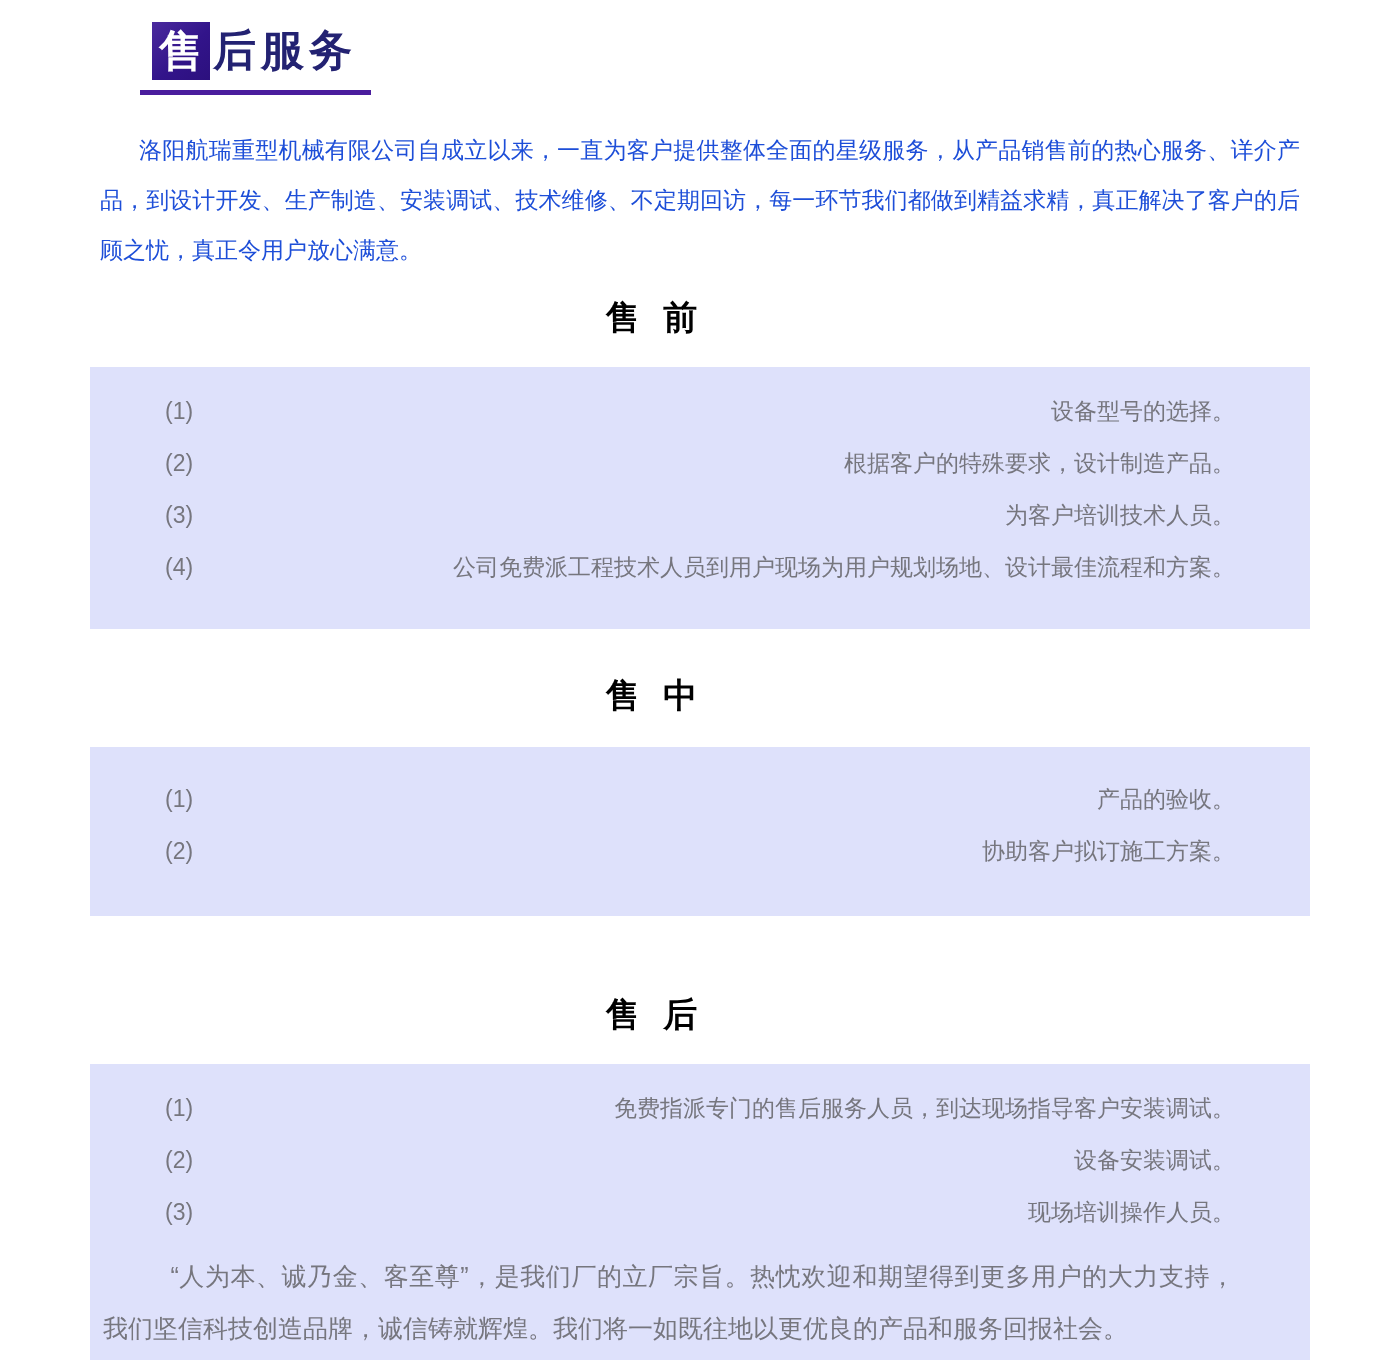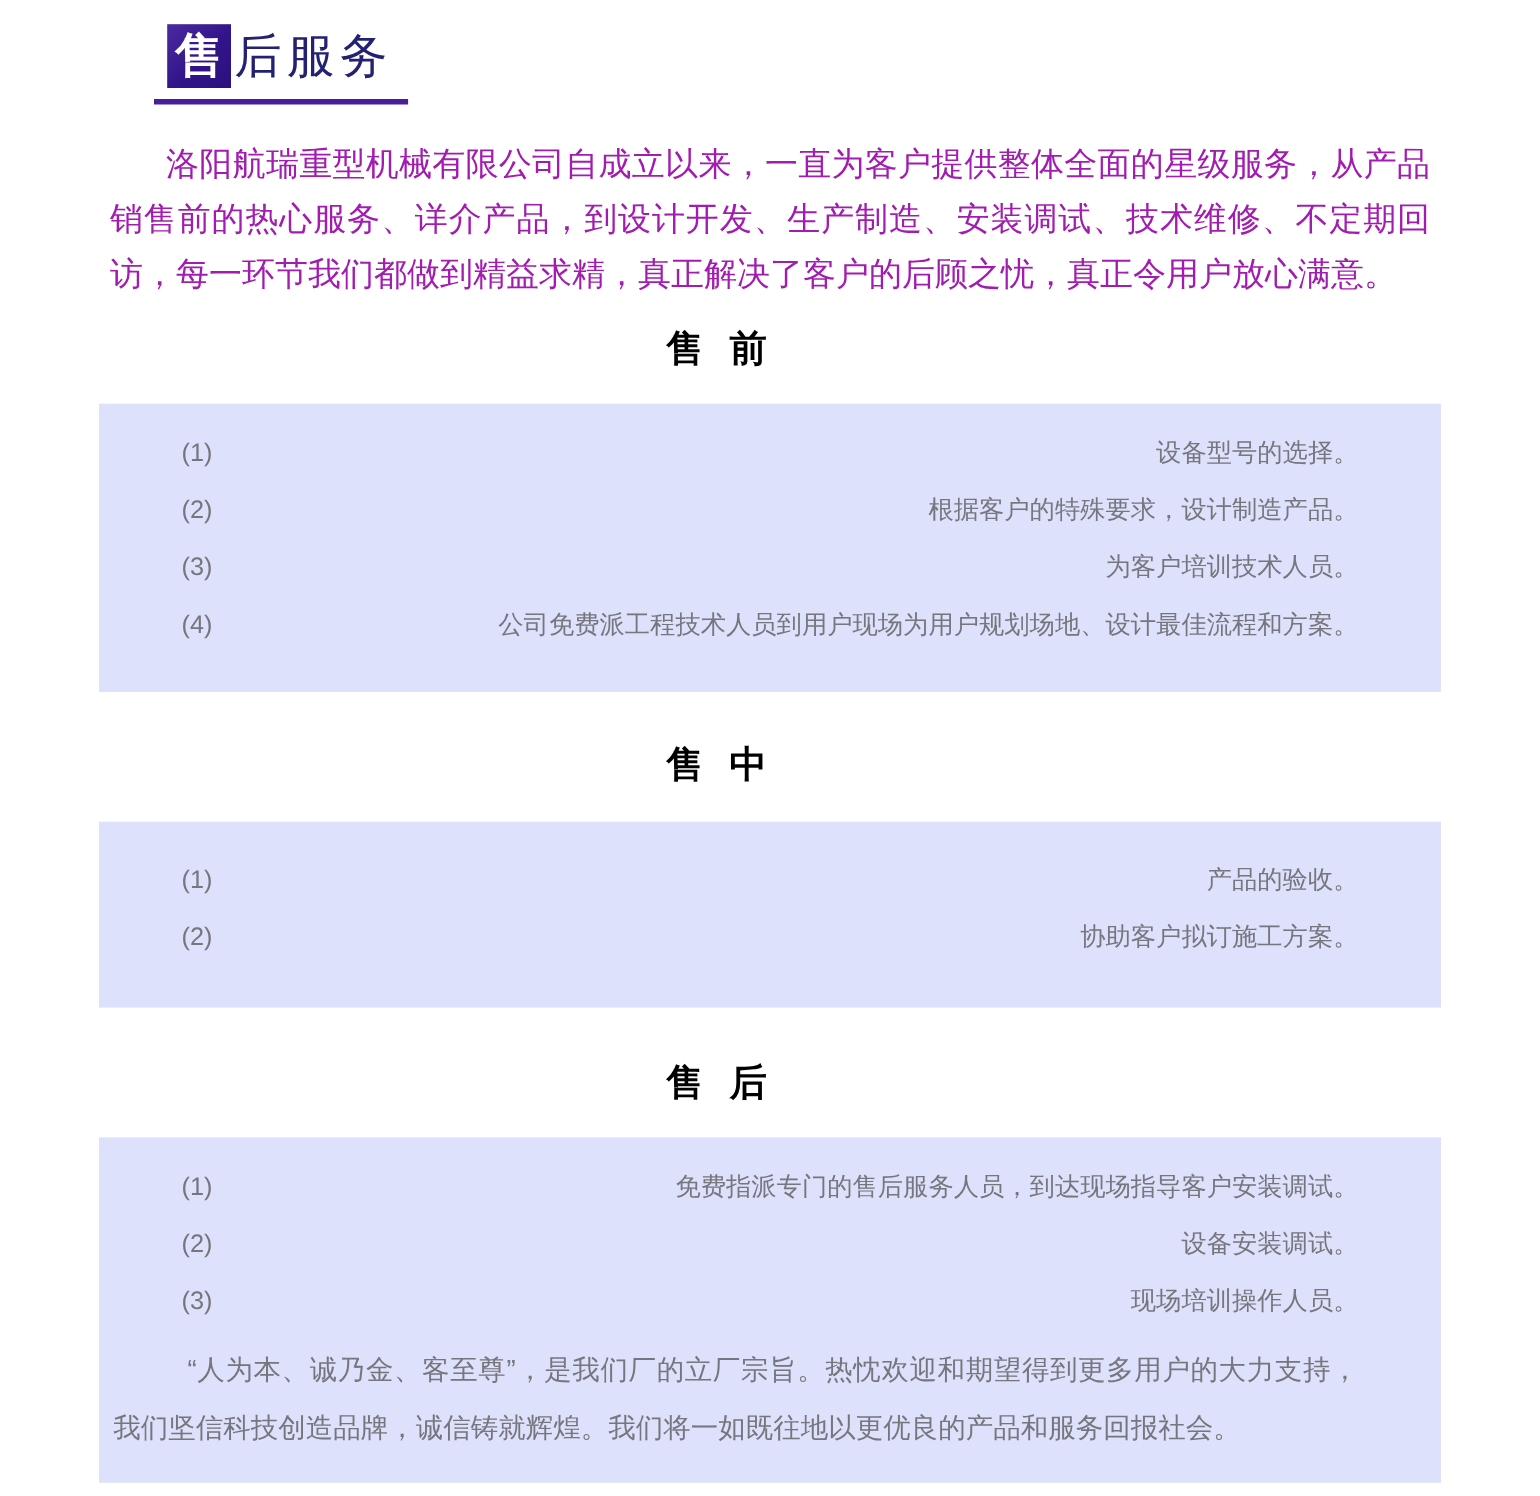--- a/index.html
+++ b/index.html
@@ -26,46 +26,46 @@
     color: #ffffff;
     font-size: 44px;
     font-weight: bold;
     vertical-align: middle;
   }
   .title-rest {
     display: inline-block;
     vertical-align: middle;
     color: #232272;
     font-size: 43px;
-    font-weight: 400;
+    font-weight: 700;
     letter-spacing: 5px;
     margin-left: 3px;
   }
   
   .intro {
     margin: 30px 100px 0 100px;
-    color: #a21caf;
-    font-size: 30px;
+    color: #1d4ed8;
+    font-size: 23px;
     line-height: 50px;
     text-align: justify;
     text-indent: 1.7em;
   }
   
   .section-heading {
     width: 1310px;            
     text-align: center;
     color: #000000;
     font-size: 34px;
     font-weight: bold;
     letter-spacing: 7px;
     line-height: 48px;
   }
   .h-pre   { margin: 18px 0 26px 0; }
   .h-mid   { margin: 42px 0 28px 0; }
-  .h-after { margin: 44px 0 26px 0; }
+  .h-after { margin: 74px 0 26px 0; }
   
   .panel {
     margin: 0 90px;
     background: #dee1fb;
     padding: 30px 75px 24px 75px;
   }
   .panel-pre   { min-height: 238px; }
   .panel-mid   { min-height: 169px; padding-top: 38px; }
   .panel-after { min-height: 307px; }
   .item {

